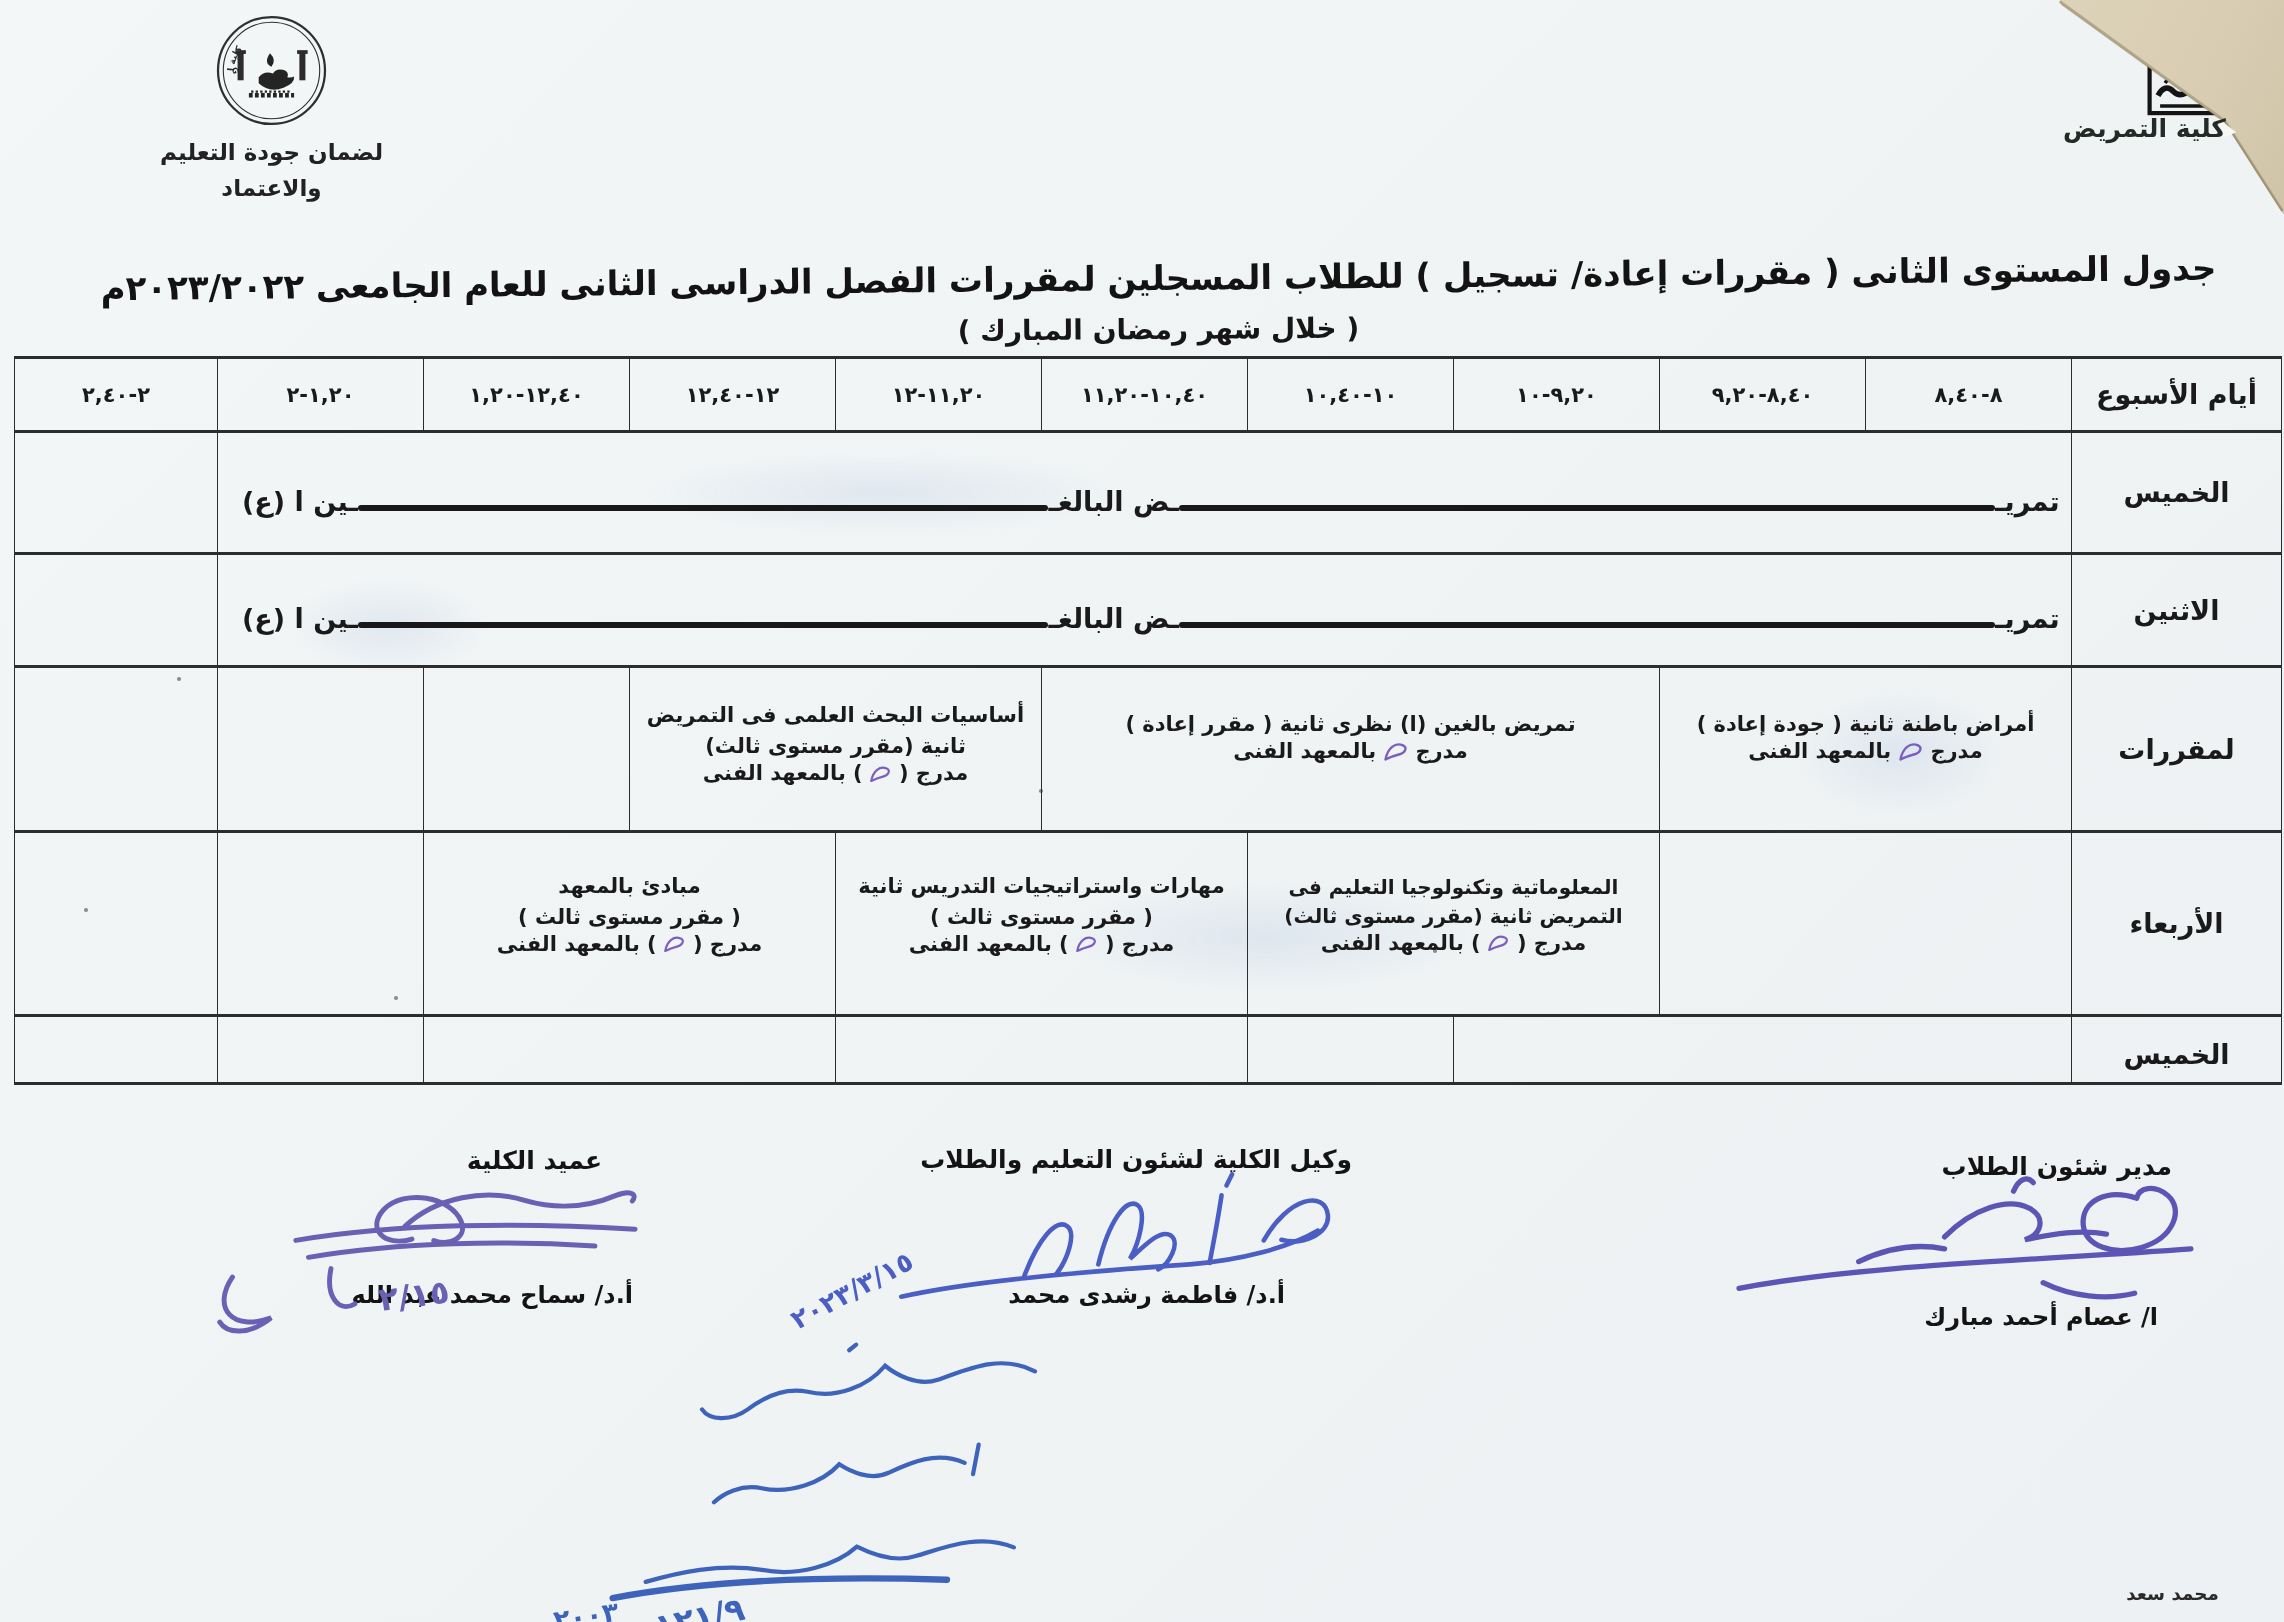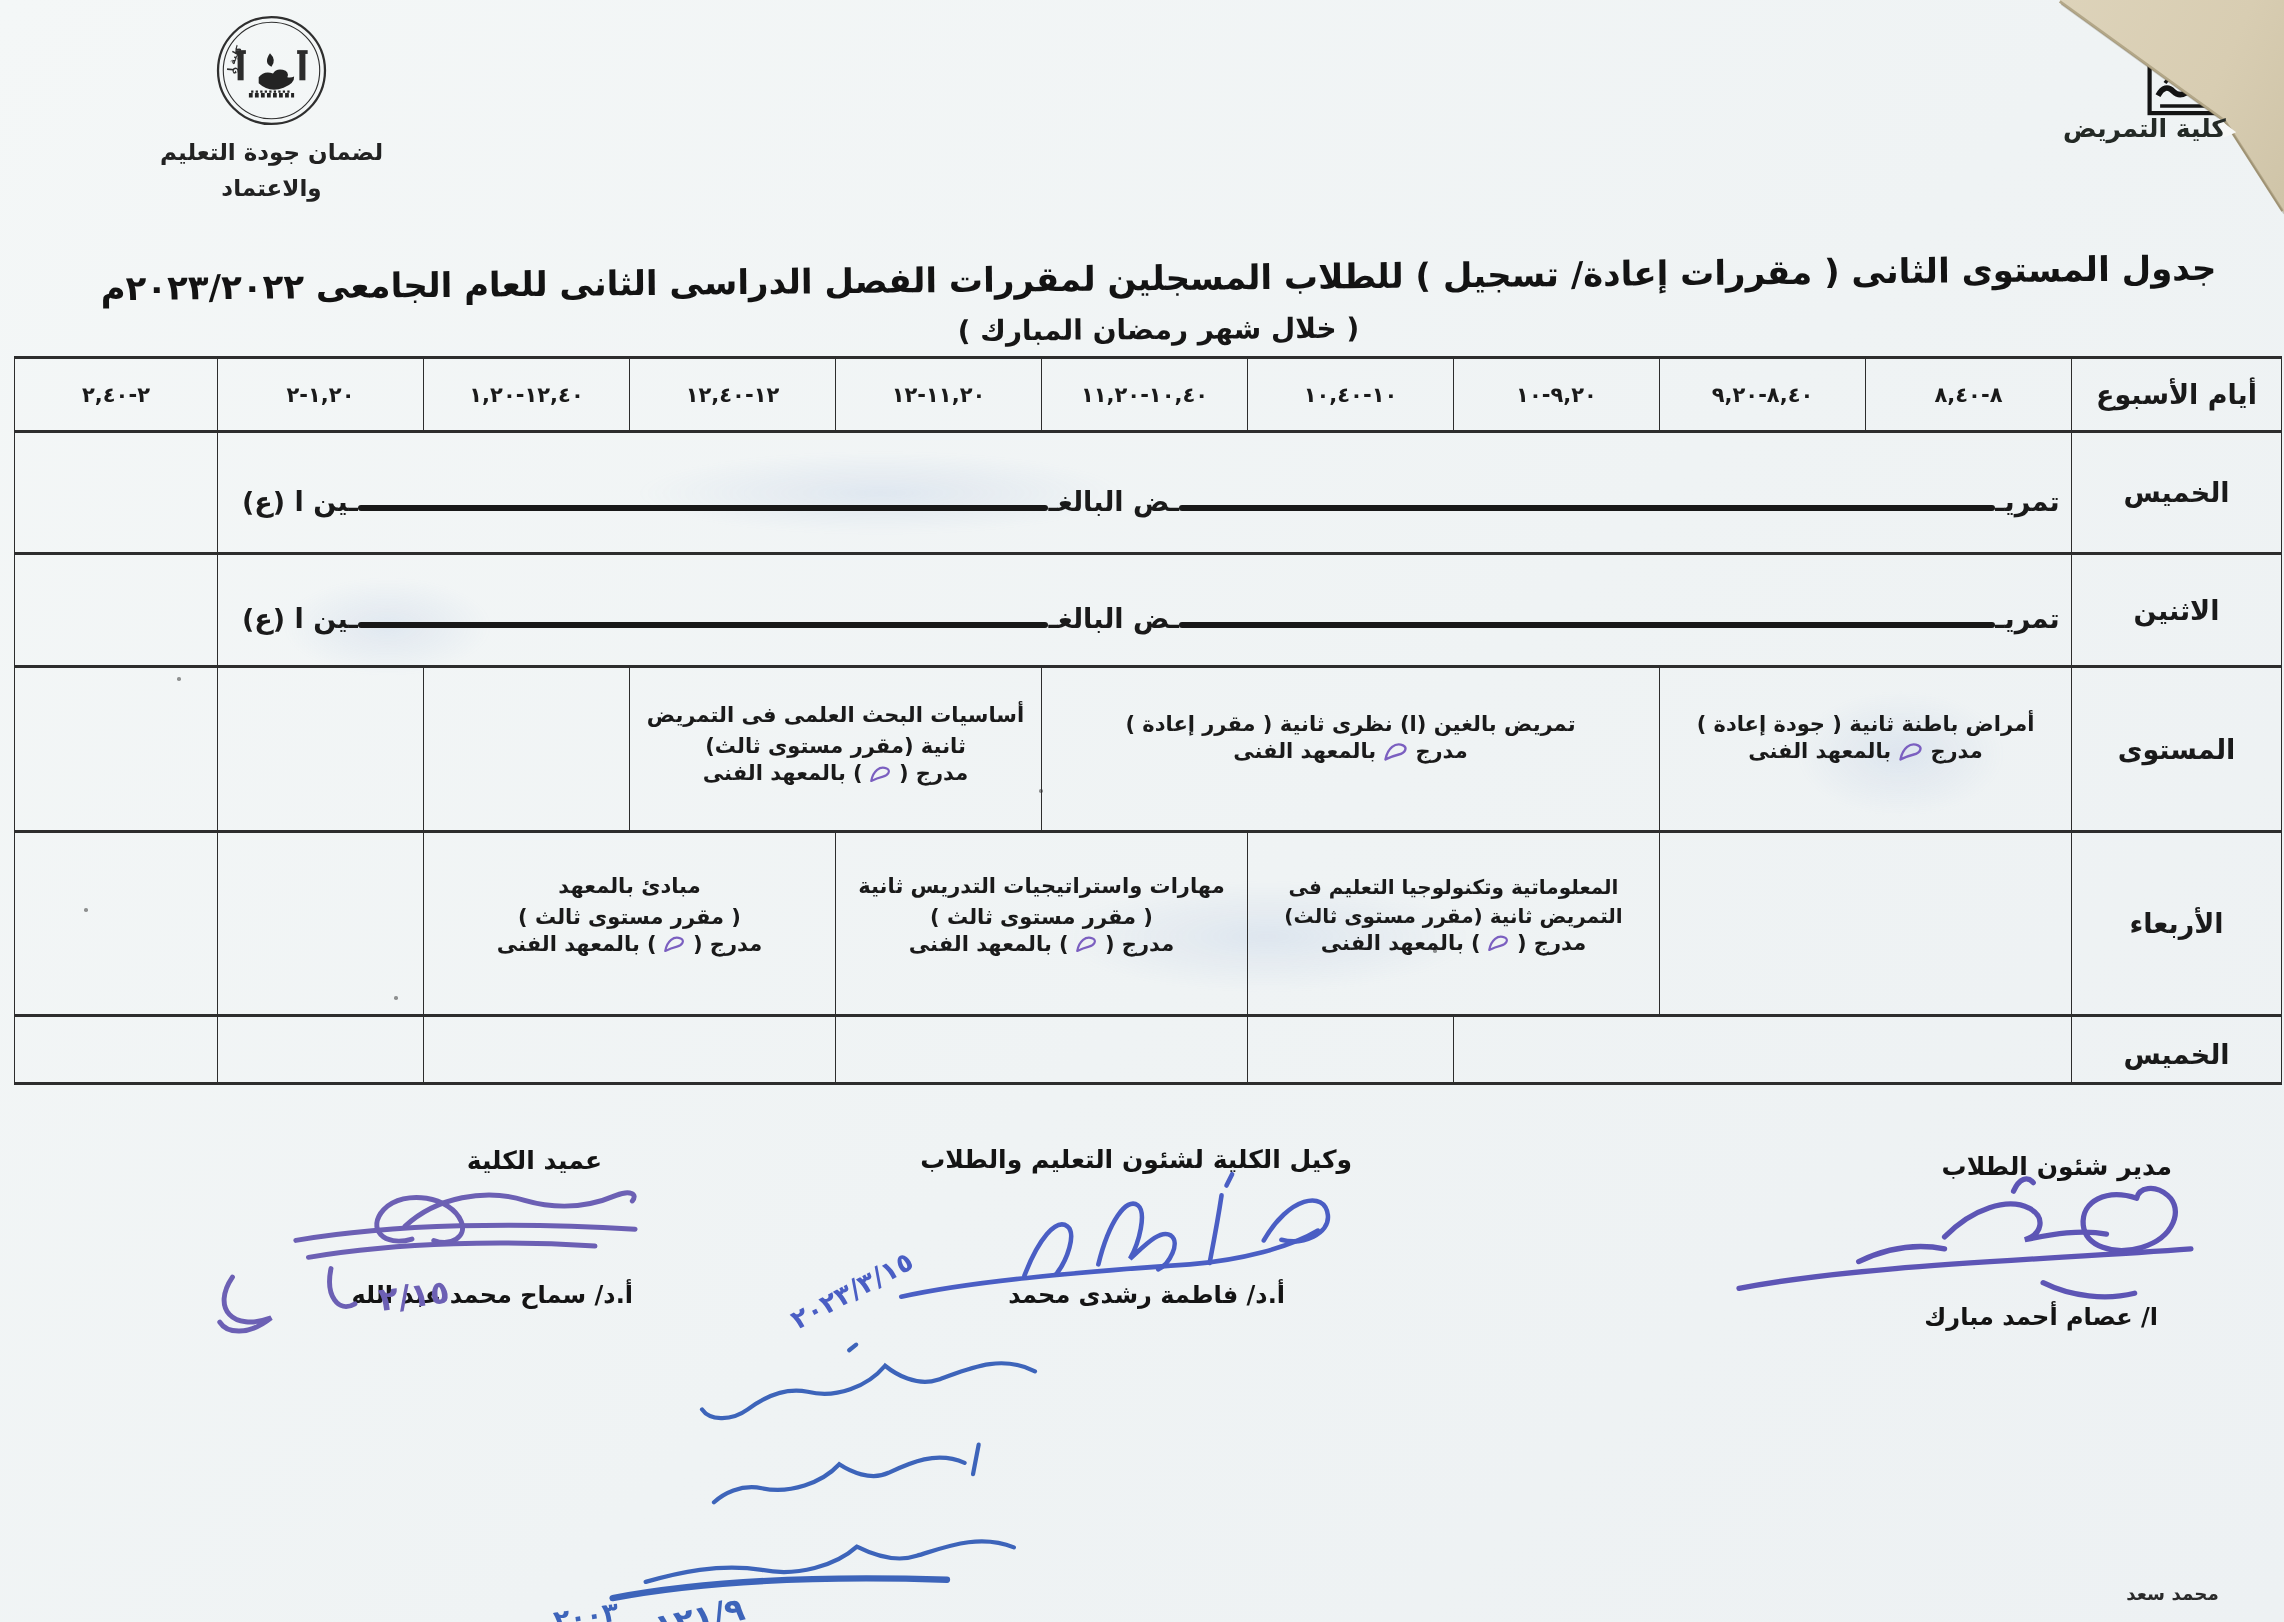--- a/index.html
+++ b/index.html
@@ -176,21 +176,21 @@
             <span class="kash k1"></span>
             <span>ـض البالغـ</span>
             <span class="kash k2"></span>
             <span>ـين ا (ع)</span>
           </div>
         </td>
         <td></td>
       </tr>
 
       <tr class="r-tue">
-        <td class="day">المستوى</td>
+        <td class="day">لمقررات</td>
         <td colspan="2">
           <div class="cellbox tue">
             <div class="l1">أمراض باطنة ثانية ( جودة إعادة )</div>
             <div class="room">
               <span>مدرج</span>
               <svg class="hmark" width="28" height="24" viewBox="0 0 40 34">
                     <path d="M5,29 C8,13 19,4 30,9 C37,12 33,20 24,22 C16,24 9,27 5,29" fill="none" stroke="#7b5fc0" stroke-width="3.5" stroke-linecap="round"></path>
                   </svg>
               <span>بالمعهد الفنى</span>
             </div>

